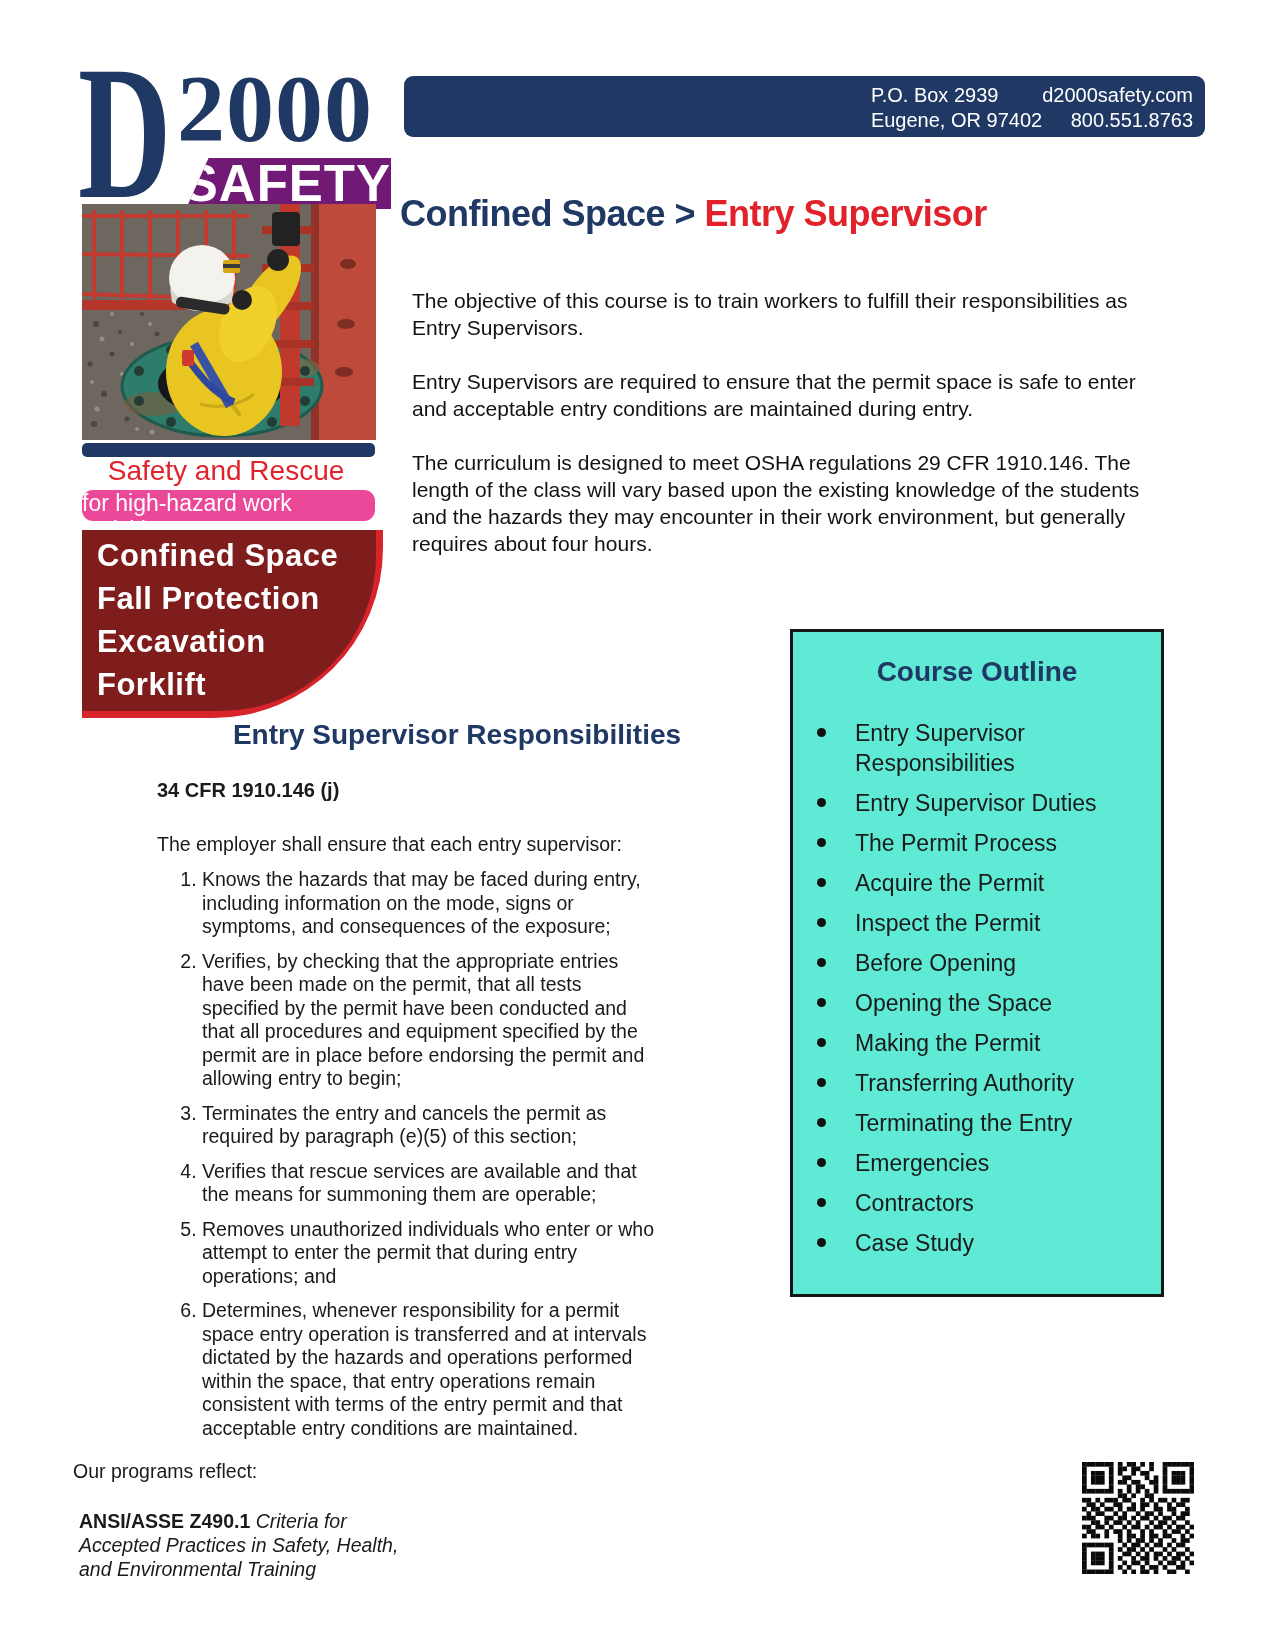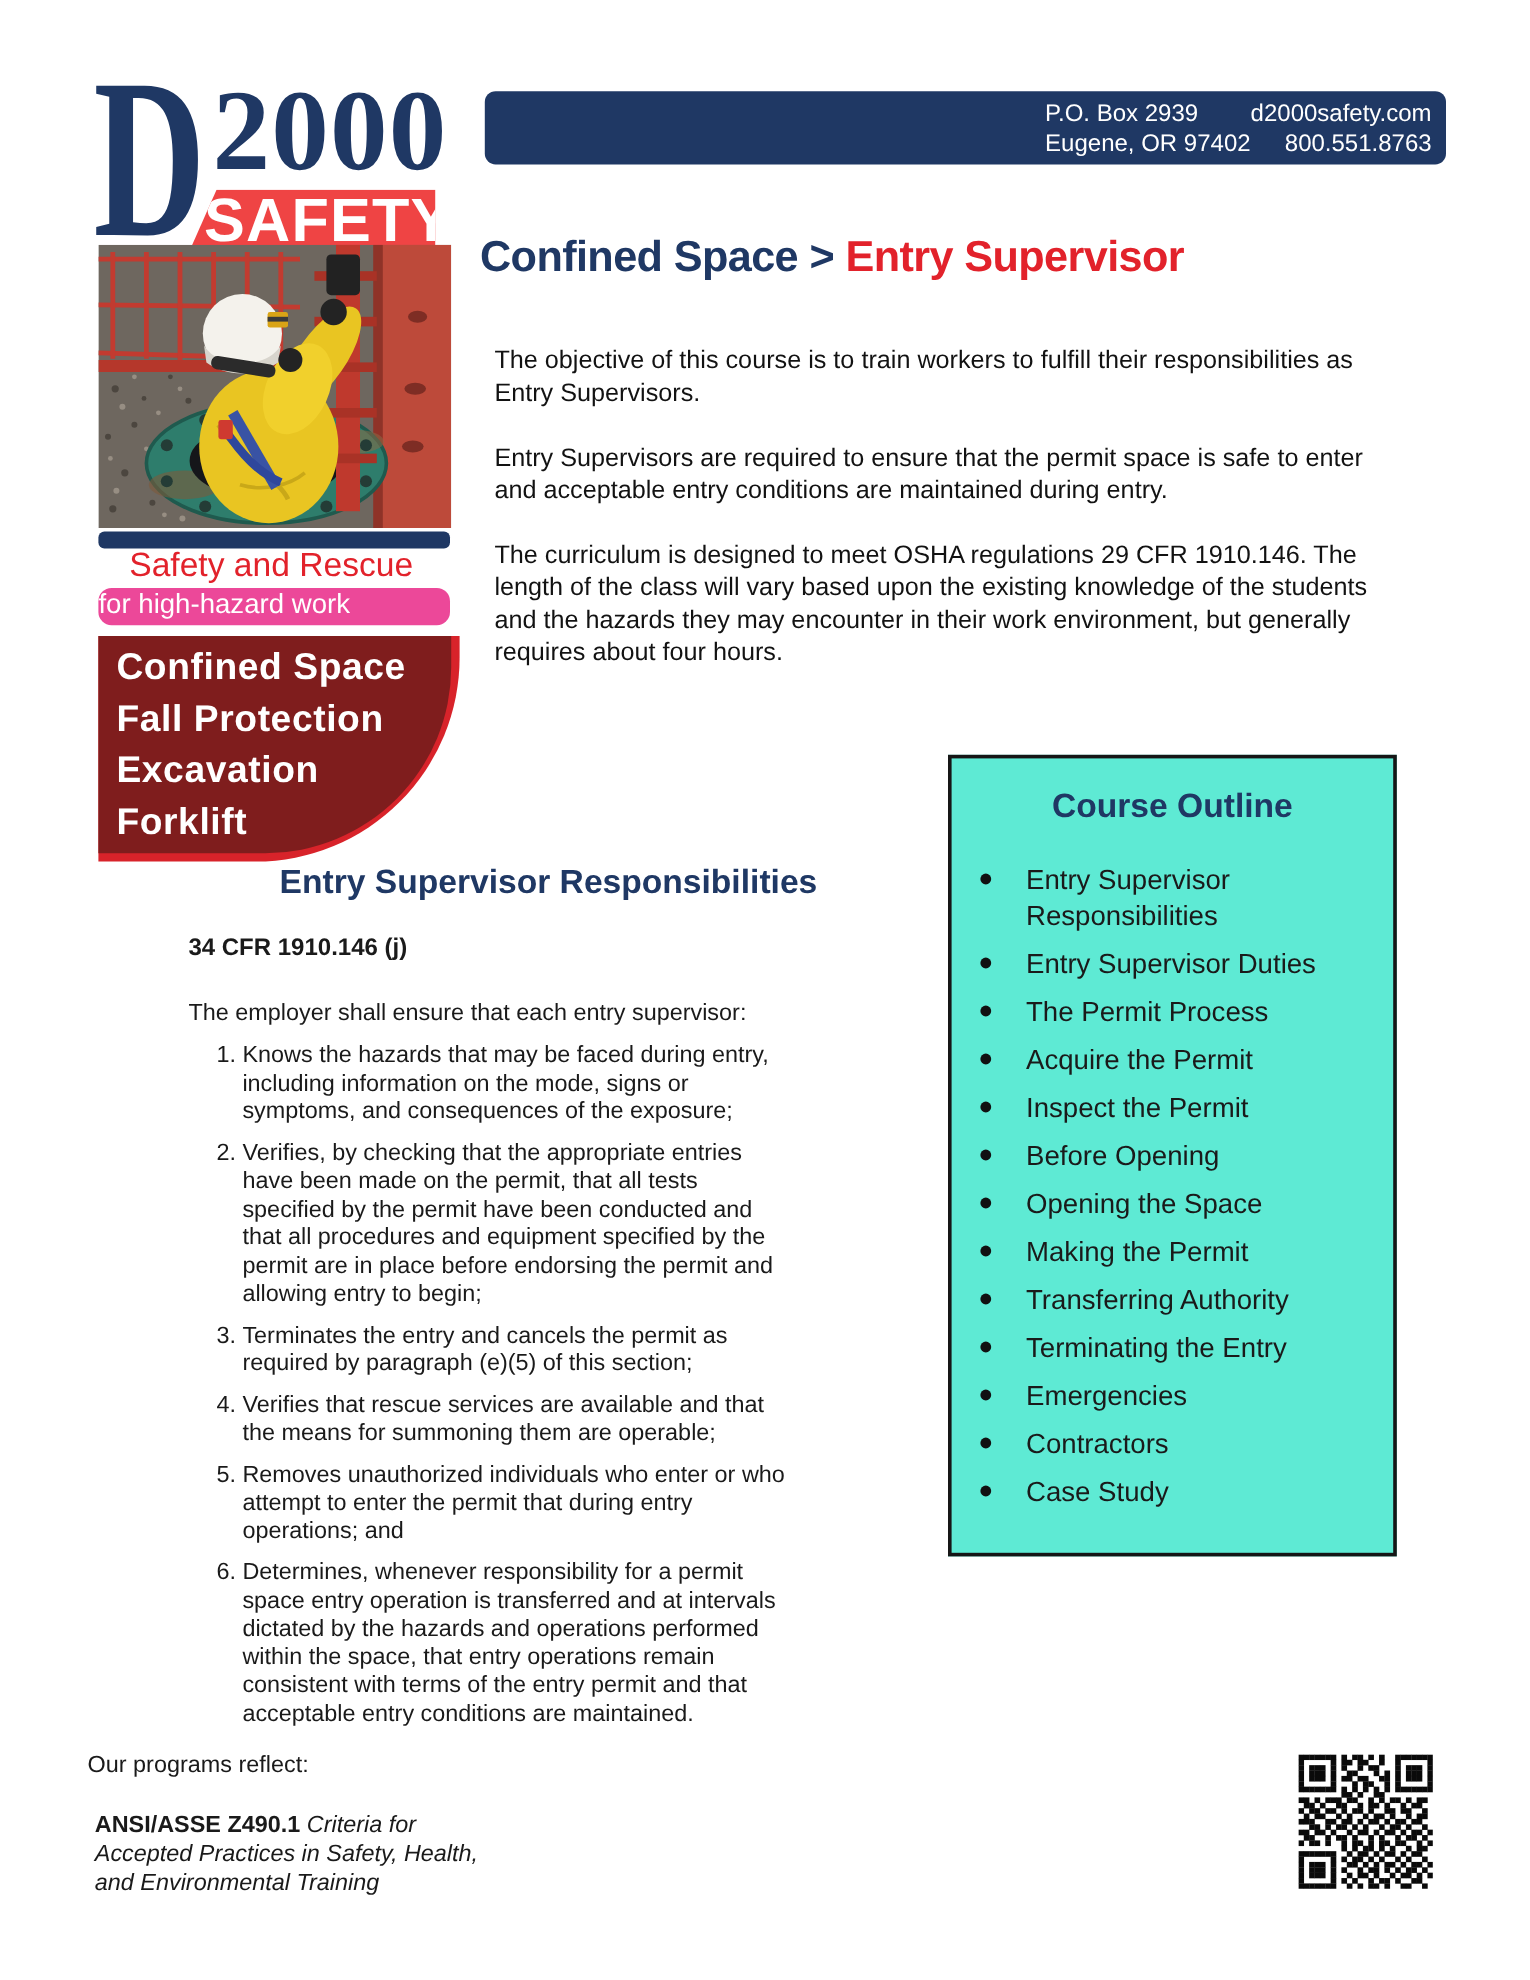--- a/index.html
+++ b/index.html
@@ -12,23 +12,23 @@
           display:flex;justify-content:flex-end;padding:7px 12px 0 11px;
           color:#fff;font-size:20px;line-height:25px;}
   .topbar .right{text-align:right;}
 
   .logo{position:absolute;left:78px;top:78px;width:302px;height:135px;}
   .logo-d{position:absolute;left:0;top:-40px;font-family:"Liberation Serif",serif;
           font-weight:bold;font-size:190px;line-height:1;color:#1f3864;
           transform:scaleX(.68);transform-origin:left top;}
   .logo-2000{position:absolute;left:99px;top:-17px;font-family:"Liberation Serif",serif;
           font-weight:bold;font-size:96px;line-height:1;color:#1f3864;letter-spacing:1px;}
-  .logo-safety{position:absolute;left:80px;top:80px;width:205px;height:51px;background:#ef4444;
+  .logo-safety{position:absolute;left:108px;top:80px;width:205px;height:51px;background:#701a75;
           clip-path:polygon(11% 0,100% 0,100% 100%,0 100%);
-          display:flex;align-items:center;justify-content:flex-start;}
+          display:flex;align-items:center;justify-content:flex-end;}
   .logo-safety span{color:#fff;font-weight:bold;font-size:51px;letter-spacing:1px;padding-left:12px;line-height:1;}
 
   
   .title{position:absolute;left:400px;top:186px;width:760px;font-weight:bold;
          font-size:36px;line-height:56px;letter-spacing:-.5px;white-space:nowrap;}
   .title .navy{color:#1f3864;} .title .red{color:#e2222b;}
 
   .intro{position:absolute;left:412px;top:287px;width:752px;font-size:21px;line-height:27px;color:#121212;}
   .intro p{margin:0 0 27px 0;}
 

